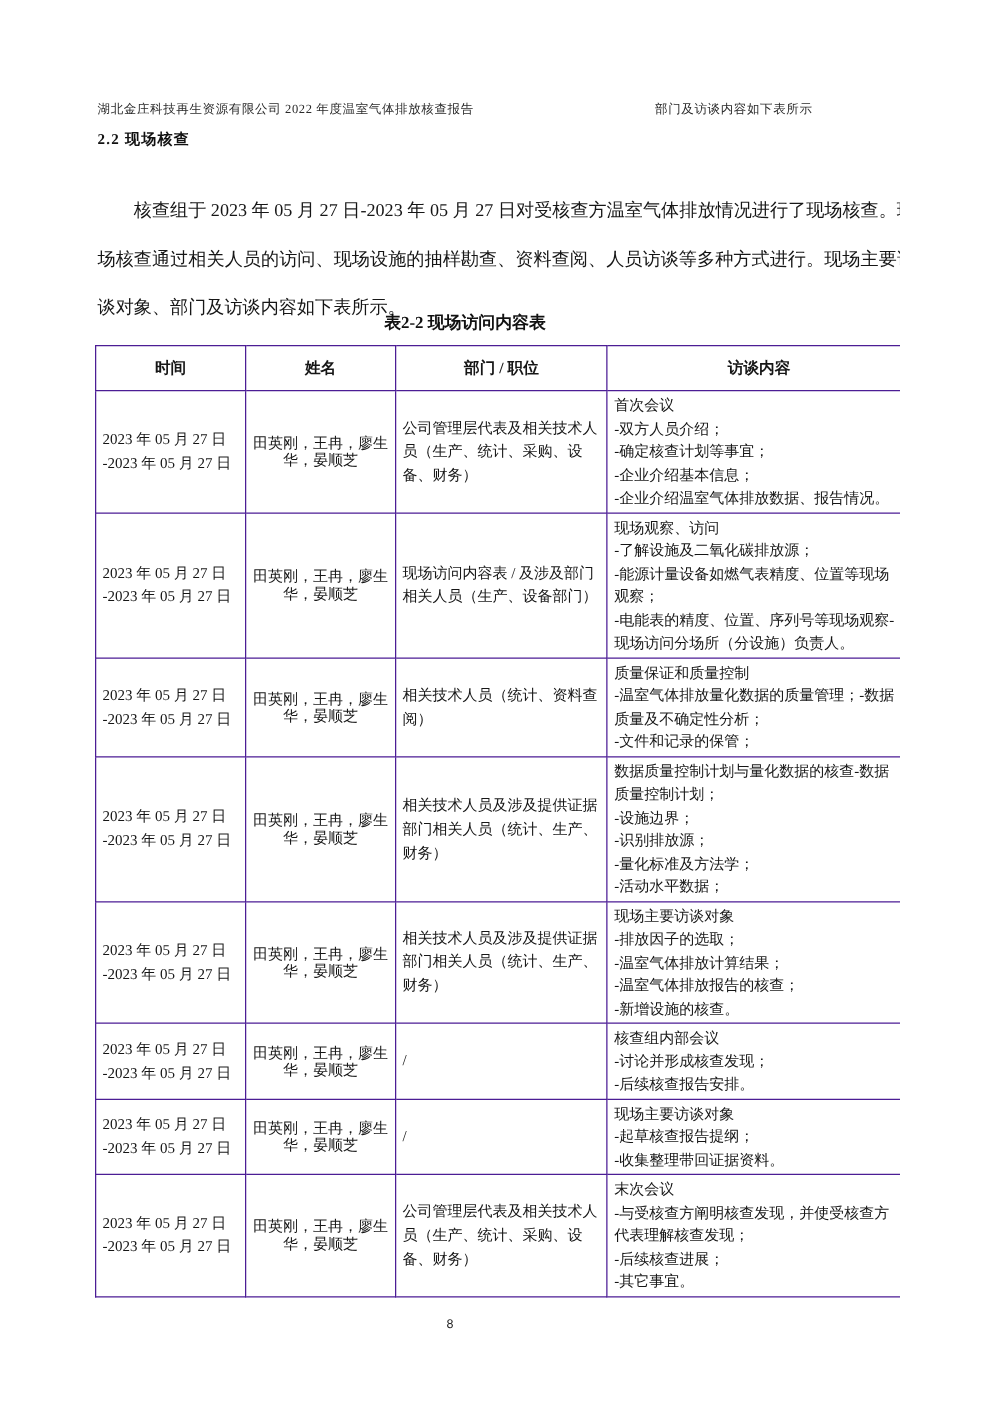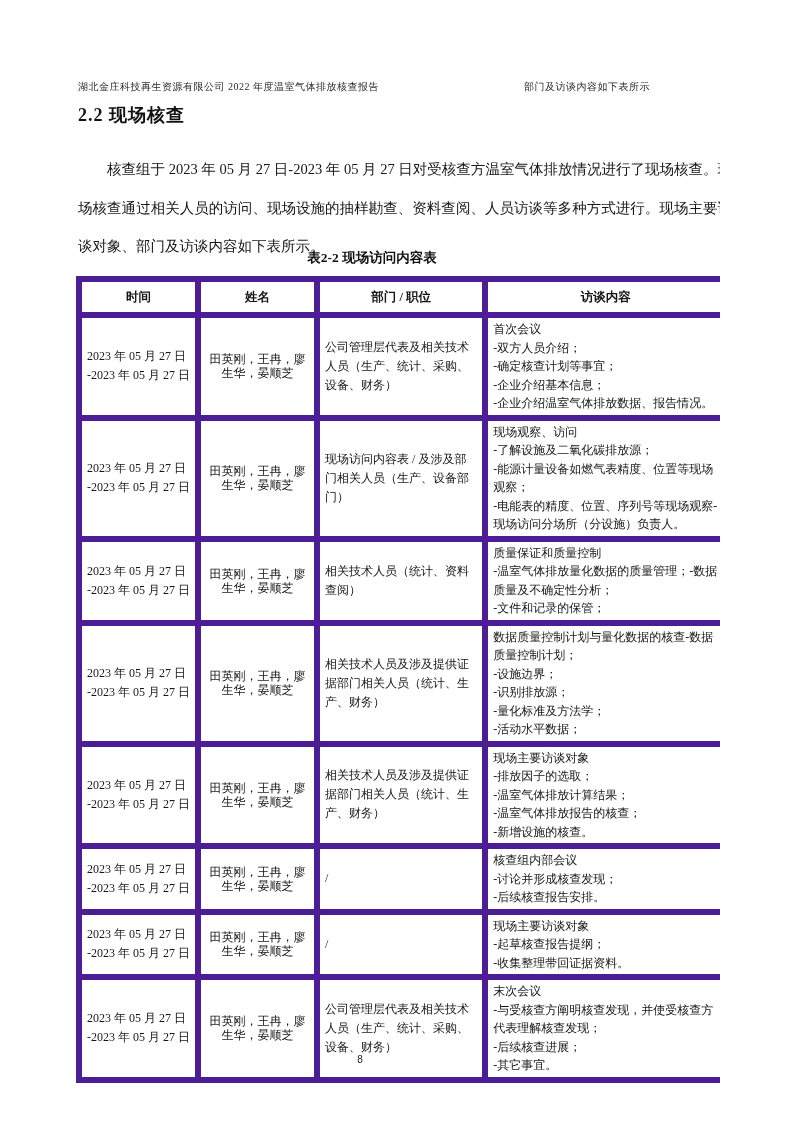--- a/index.html
+++ b/index.html
@@ -12,39 +12,39 @@
     overflow:hidden;
     text-decoration:underline;
   }
   .doc-header{
     position:absolute;top:80px;left:78px;right:70px;
     display:flex;justify-content:space-between;align-items:flex-end;
     font-size:10px;color:#2a2a2a;letter-spacing:0.5px;
   }
   .section-title{
     position:absolute;top:103px;left:78px;
-    font-size:18px;font-weight:bold;color:#111;
+    font-size:12px;font-weight:bold;color:#111;
     letter-spacing:1px;
   }
   .body-text{
     position:absolute;top:150px;left:78px;width:654px;
     font-size:14.5px;line-height:38.5px;
     text-align:justify;text-indent:29px;color:#161616;
   }
   .table-caption{
     position:absolute;top:249px;left:0;width:100%;
     text-align:center;font-size:13.5px;font-weight:bold;color:#111;padding-left:12px;
   }
   table.visit-table{
     position:absolute;top:276px;left:76px;
     width:653px;border-collapse:collapse;table-layout:fixed;
     font-size:12px;color:#161616;
   }
   .visit-table th,.visit-table td{
-    border:6px solid #4c1d95;
+    border:1px solid #4c1d95;
     padding:2px 5px;
     vertical-align:middle;
     word-break:break-all;
   }
   .visit-table thead tr{height:36px;}
   .visit-table th{font-weight:bold;text-align:center;font-size:12.5px;}
   .visit-table tbody tr:nth-child(1){height:90px;}
   .visit-table tbody tr:nth-child(2){height:92px;}
   .visit-table tbody tr:nth-child(3){height:70px;}
   .visit-table tbody tr:nth-child(4){height:93px;}

